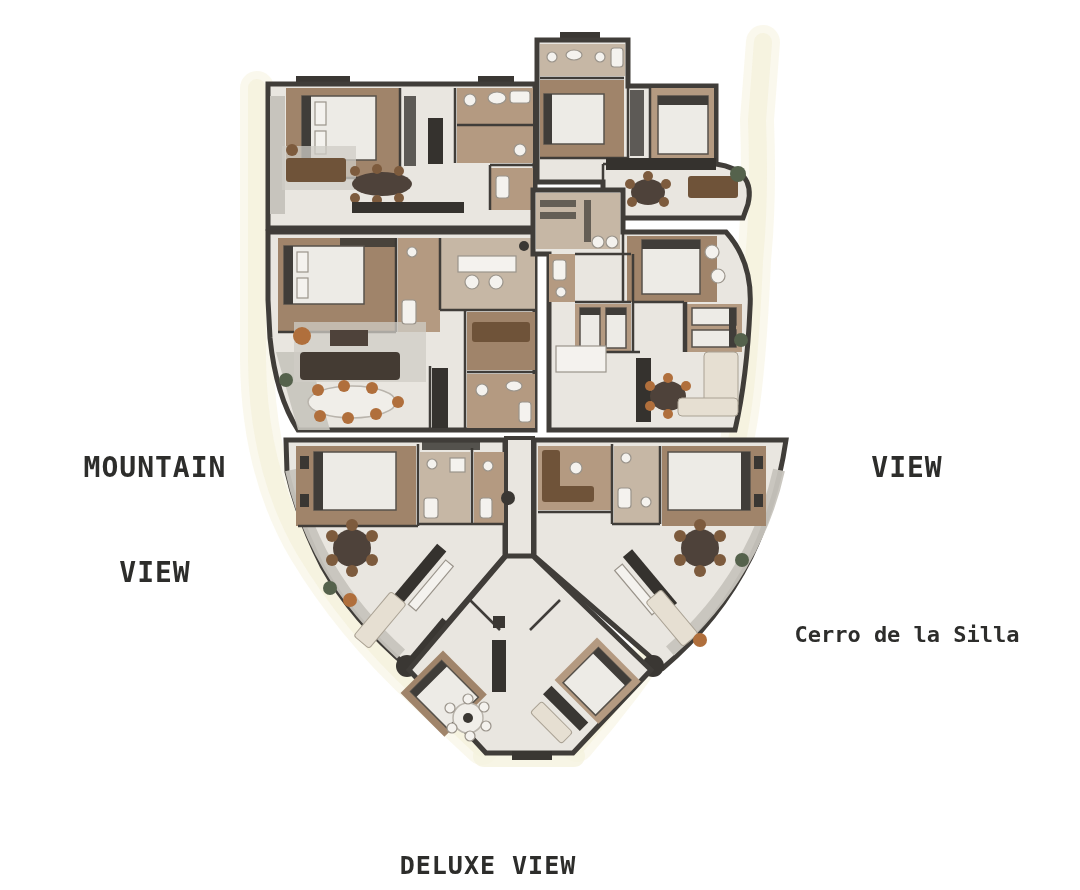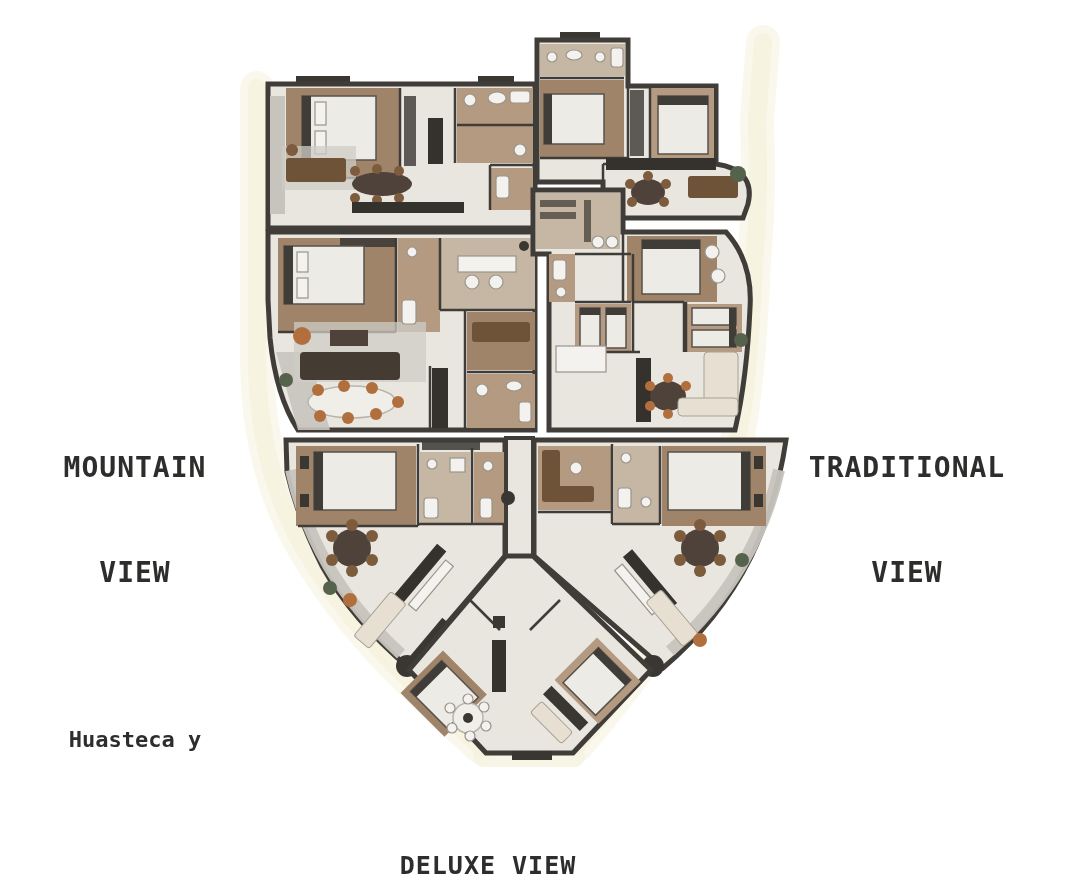--- a/index.html
+++ b/index.html
@@ -32,21 +32,21 @@
   .chb {fill:var(--chairbrown);}
   .fx  {fill:#f4f2ee;stroke:#9a948b;stroke-width:1.2;}
   .rug {fill:var(--rug);opacity:.75;}
   .dark{fill:var(--dark);}
   .pl  {fill:var(--plant);}
   .glow{stroke:var(--glow);fill:none;stroke-linecap:round;}
   
   .plan-label{position:absolute;text-align:center;font-weight:bold;}
   .label-title{font-size:28px;line-height:35px;letter-spacing:1px;white-space:pre;}
   .label-sub{font-size:22px;line-height:26px;margin-top:15px;white-space:pre;}
-  .mountain-label{left:0;top:380px;width:270px;}
+  .mountain-label{left:20px;top:380px;width:270px;}
   .traditional-label{left:772px;top:380px;width:270px;}
   .deluxe-label{left:188px;top:791px;width:600px;}
   .deluxe-label .label-title{font-size:25px;line-height:30px;}
 </style>
 </head>
 <body>
 
 <div class="stage">
 
 <svg width="1080" height="890" viewBox="0 0 1080 890">
@@ -361,28 +361,29 @@
   </g>
 
 </svg>
 
   <div class="plan-label mountain-label">
     <div class="label-title">
       <div>MOUNTAIN</div>
       <div>VIEW</div>
     </div>
     <div class="label-sub">
-      <div>Huasteca y</div>
     </div>
   </div>
 
   <div class="plan-label traditional-label">
     <div class="label-title">
-      <div>TRADITIONAL</div>
       <div>VIEW</div>
+    </div>
+    <div class="label-sub">
+      <div>Cerro de la Silla</div>
     </div>
   </div>
 
   <div class="plan-label deluxe-label">
     <div class="label-title">
       <div>DELUXE VIEW</div>
     </div>
 
   </div>
 

